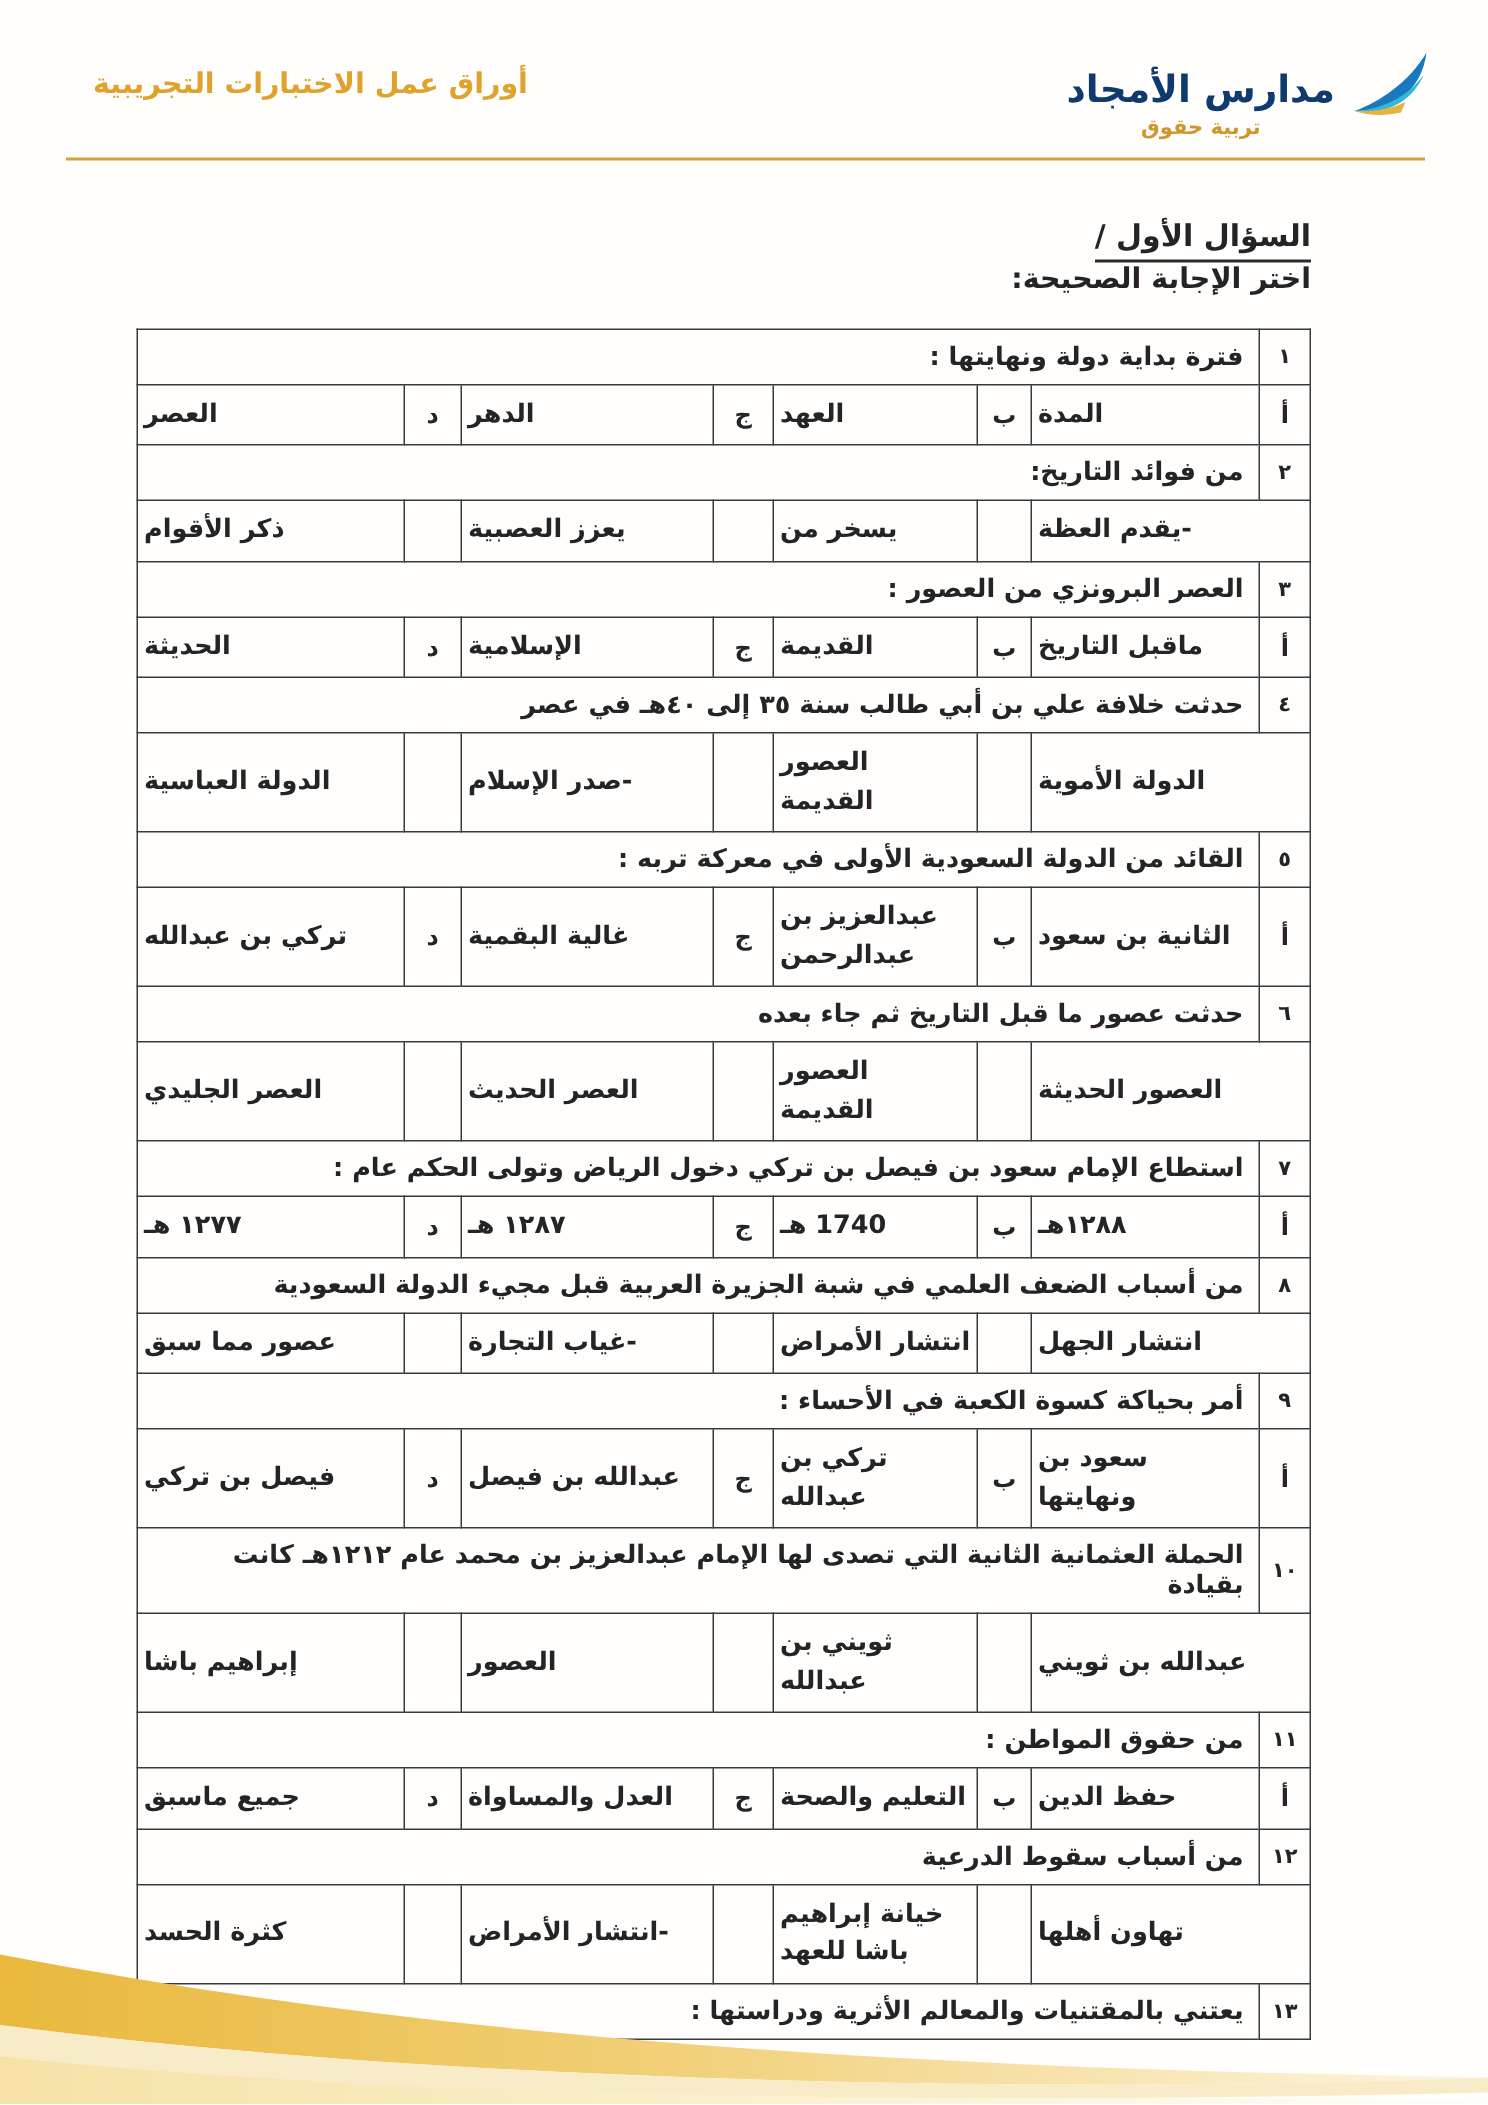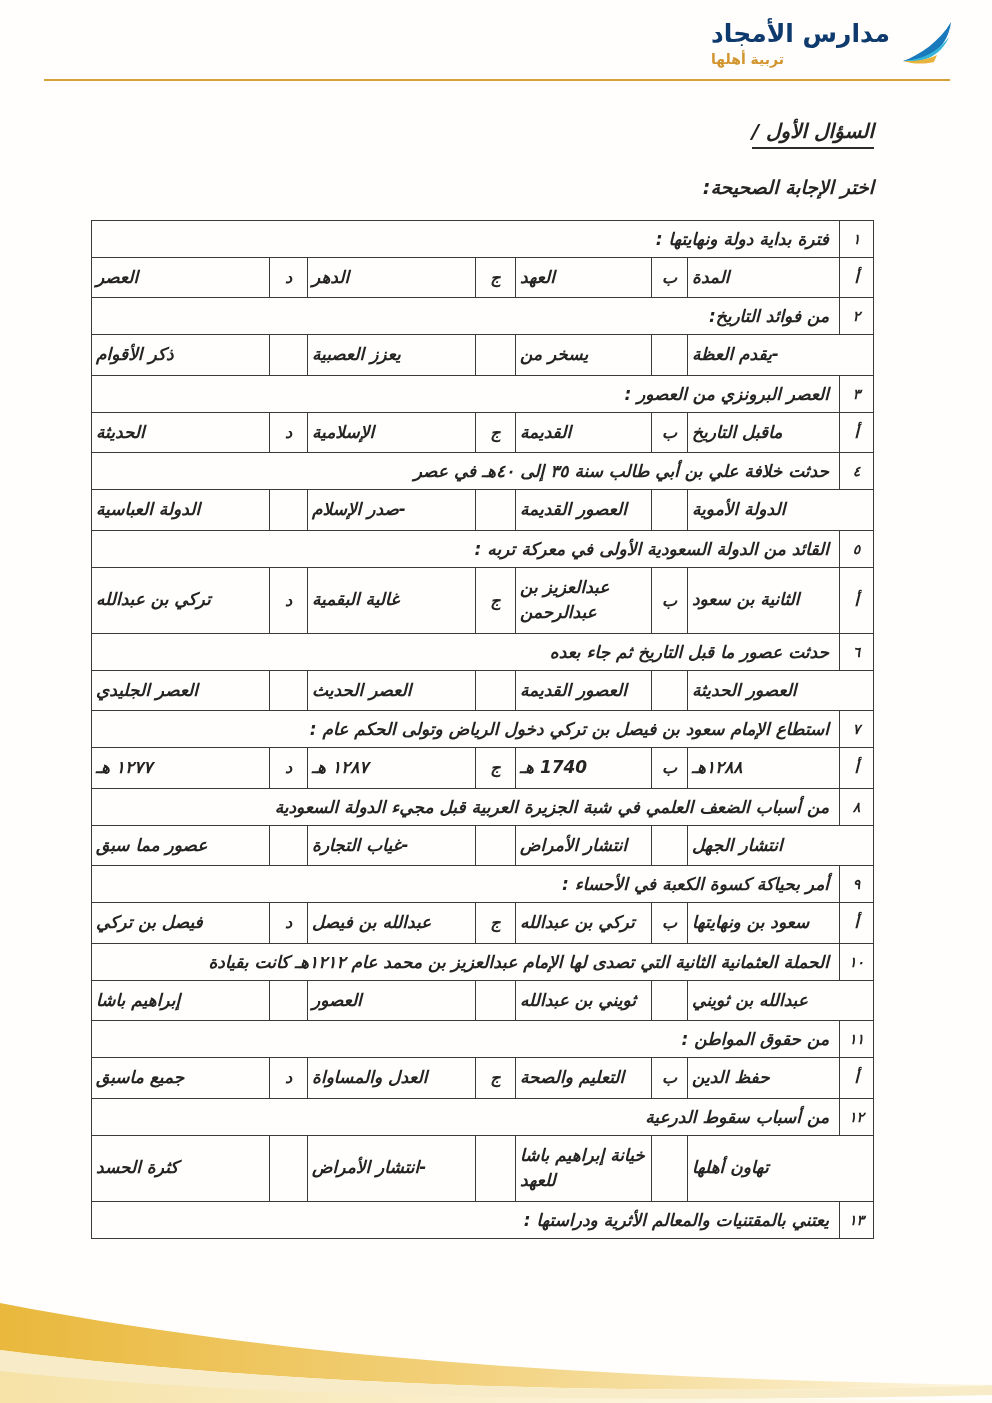--- a/index.html
+++ b/index.html
@@ -19,34 +19,34 @@
     background: #fffefc;
   }
   
   .header {
     display: flex;
     justify-content: space-between;
     align-items: center;
     padding: 20px 38px 4px 62px;
   }
   .logo { display: flex; align-items: center; gap: 10px; }
-  .logo-text { text-align: left; }
+  .logo-text { text-align: center; margin-top: 26px; }
   .logo-name { font-size: 25px; font-weight: bold; color: #0e3a6d; line-height: 1.1; }
   .logo-tagline { font-size: 14px; font-weight: bold; color: #d2952e; margin-top: 3px; letter-spacing: 2px; }
   .doc-title { font-size: 19px; font-weight: bold; color: #dfa22c; margin: 0; }
   .header-rule { margin: 8px 42px 0 44px; border-top: 2px solid #d4a239; height: 0; }
   
-  .content { padding: 38px 118px 0 0; font-style: italic; }
+  .content { padding: 38px 118px 0 0; }
   .q-heading {
     display: inline-block;
     font-size: 20px; font-weight: bold;
     padding-bottom: 4px;
     border-bottom: 2px solid #2c2c2c;
   }
-  .instruction { margin-top: 27px; font-size: 19px; font-weight: bold; }
+  .instruction { margin-top: 0; font-size: 19px; font-weight: bold; }
   
   .questions-table {
     border-collapse: collapse;
     table-layout: fixed;
     width: 782px;
     margin-top: 22px;
     background: transparent;
   }
   .questions-table td {
     border: 1.6px solid #3a3a3a;
@@ -68,23 +68,24 @@
 
   <header class="header">
     <div class="logo">
       <svg class="logo-icon" width="54" height="46" viewBox="0 0 54 46" aria-hidden="true">
         <path d="M3,41 C20,35 40,21 51,2 C48,26 31,41 3,41 Z" fill="#1879bd"></path>
         <path d="M3,41 C22,40 39,31 49,17 C41,36 22,44 3,41 Z" fill="#35b6d9"></path>
         <path d="M3,41 C15,41.5 27,40 37,35 L34,42 C23,44.5 12,44 3,41 Z" fill="#e8b33c"></path>
       </svg>
       <div class="logo-text">
         <div class="logo-name">مدارس الأمجاد</div>
-        <div class="logo-tagline">تربية أهلها</div>
+        <div class="logo-tagline">تربية حقوق</div>
       </div>
     </div>
+    <h1 class="doc-title">أوراق عمل الاختبارات التجريبية</h1>
   </header>
 
   <div class="header-rule"></div>
 
   <section class="content">
     <div class="q-heading">السؤال الأول /</div>
     <div class="instruction">اختر الإجابة الصحيحة:</div>
 
     <table class="questions-table">
       <colgroup>

